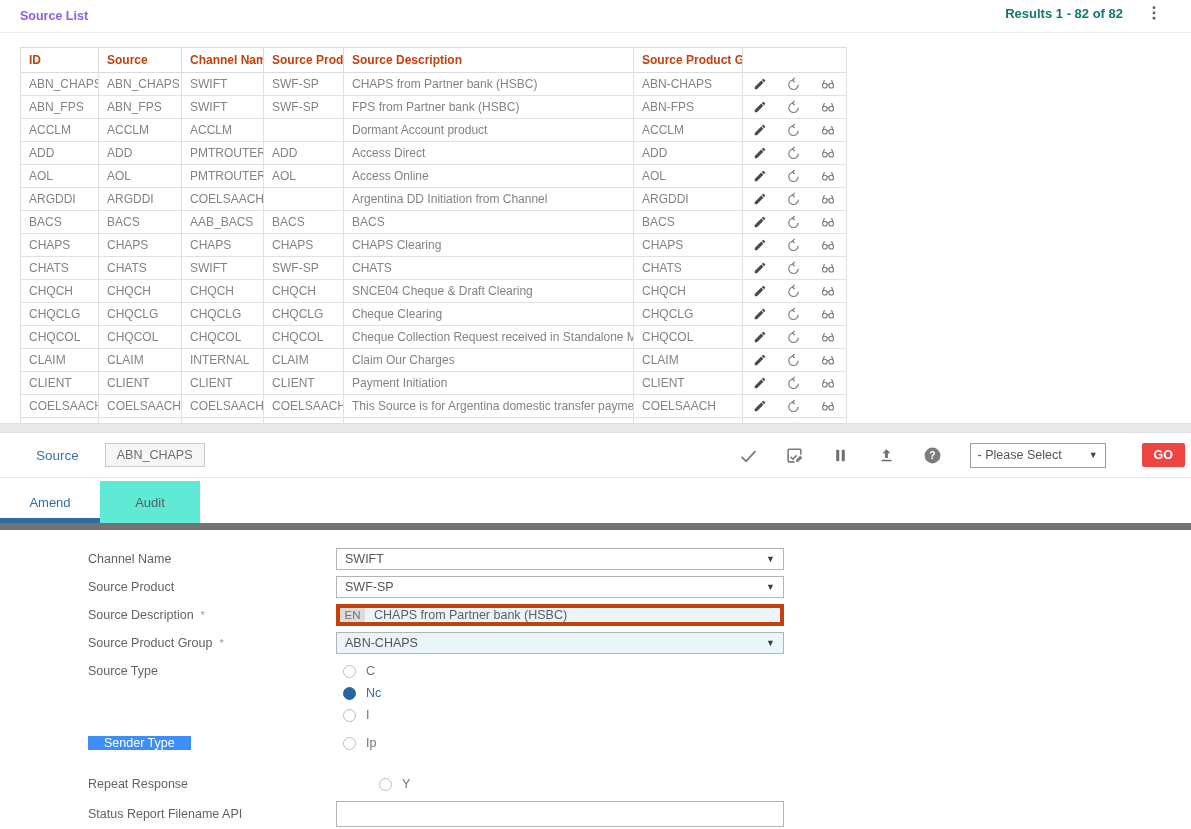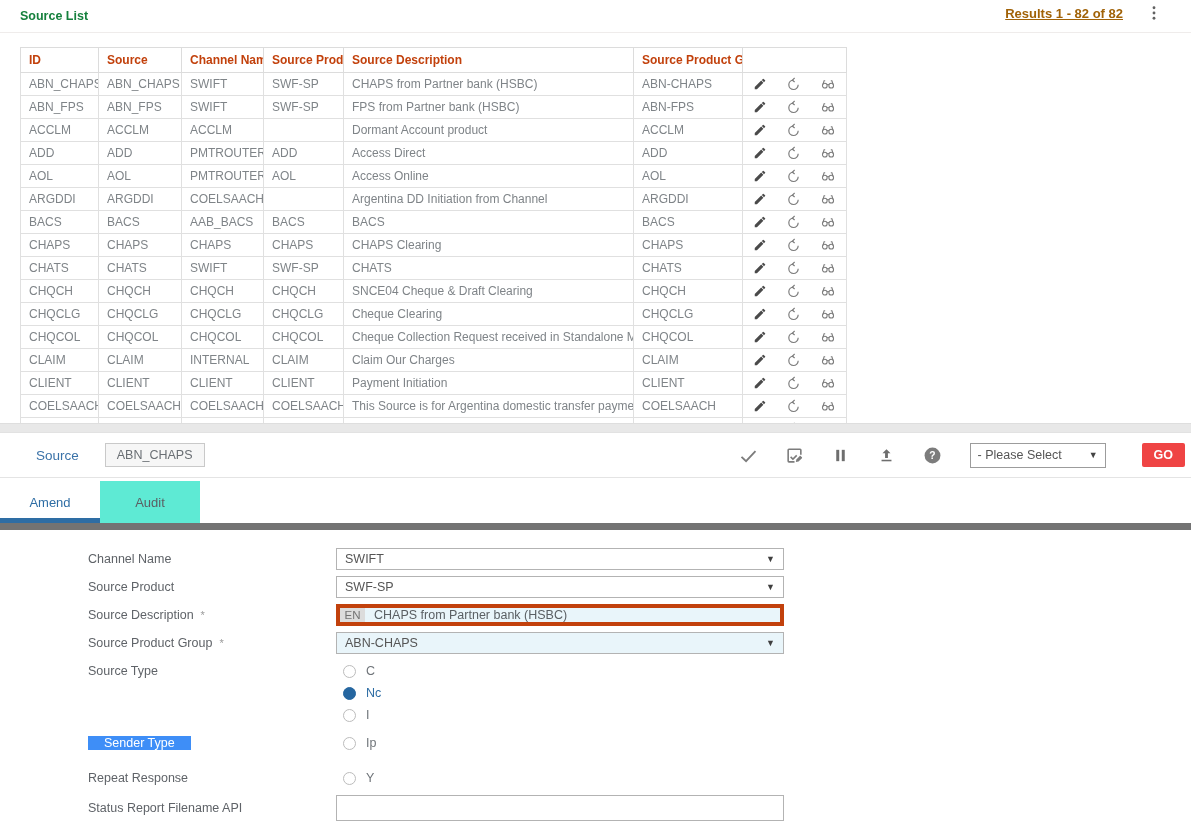--- a/index.html
+++ b/index.html
@@ -2,23 +2,23 @@
 <html><head>
 <meta charset="utf-8">
 <style>
   * { box-sizing: border-box; margin: 0; padding: 0; }
   html,body { width:1191px; height:829px; overflow:hidden; background:#fff;
     font-family:"Liberation Sans", sans-serif; }
   .page { width:1191px; height:829px; overflow:hidden; position:relative; background:#fff; }
 
   
   .list-header { height:33px; border-bottom:1px solid #efeceb; display:flex; align-items:center; }
-  .list-title { margin-left:20px; font-size:12.5px; font-weight:bold; color:#15803d; }
+  .list-title { margin-left:20px; font-size:12.5px; font-weight:bold; color:#8b5cf6; }
   .results-area { margin-left:auto; display:flex; align-items:center; gap:22px; padding-right:28px; margin-top:-6px;}
-  .results-count { font-size:13px; font-weight:bold; color:#a16207;text-decoration:underline; }
+  .results-count { font-size:13px; font-weight:bold; color:#0f766e; }
   .kebab { cursor:pointer; display:flex; align-items:center; }
 
   table.src-table { border-collapse:collapse; margin:14px 0 0 20px; table-layout:fixed; width:826px; }
   .table-clip { height:390px; overflow:hidden; }
   .src-table th, .src-table td { border:1px solid #e0e0e0; font-size:12px; padding:0 8px;
     white-space:nowrap; overflow:hidden; text-align:left; }
   .src-table th { height:25px; color:#c2410c; font-weight:bold; border-color:#dcdcdc; }
   .src-table td { height:23px; color:#7f8488; }
   .src-table td.actions { padding:0 10px; }
   .acts { display:flex; align-items:center; justify-content:space-between; }
@@ -66,21 +66,21 @@
   .lang-value { flex:1; background:#e9f5fa; color:#5a5f63; font-size:12.5px; display:flex;
     align-items:center; padding-left:9px; }
   .txt { height:26px; border:1px solid #b3b3b3; background:#fff; width:448px; font-size:12.5px;
     color:#555; padding:0 8px; font-family:"Liberation Sans", sans-serif; }
   .radio-row { display:flex; align-items:center; height:22px; cursor:pointer; }
   .radio { width:13px; height:13px; border-radius:50%; border:1.5px solid #bcbcbc; background:#fff;
     margin-left:7px; flex:none; }
   .radio.checked { background:#2566a0; border-color:#2566a0; }
   .radio-label { margin-left:10px; font-size:12.5px; color:#6f7479; }
   .radio-label.checked { color:#2e6da4; }
-  .mt1 { margin-top:5px; } .mt2 { margin-top:13px; }
+  .mt1 { margin-top:5px; } .mt2 { margin-top:19px;gap:36px; }
 </style>
 </head>
 <body>
 
 <div class="page">
 
   <div class="list-header">
     <span class="list-title">Source List</span>
     <div class="results-area">
       <span class="results-count">Results 1 - 82 of 82</span>

